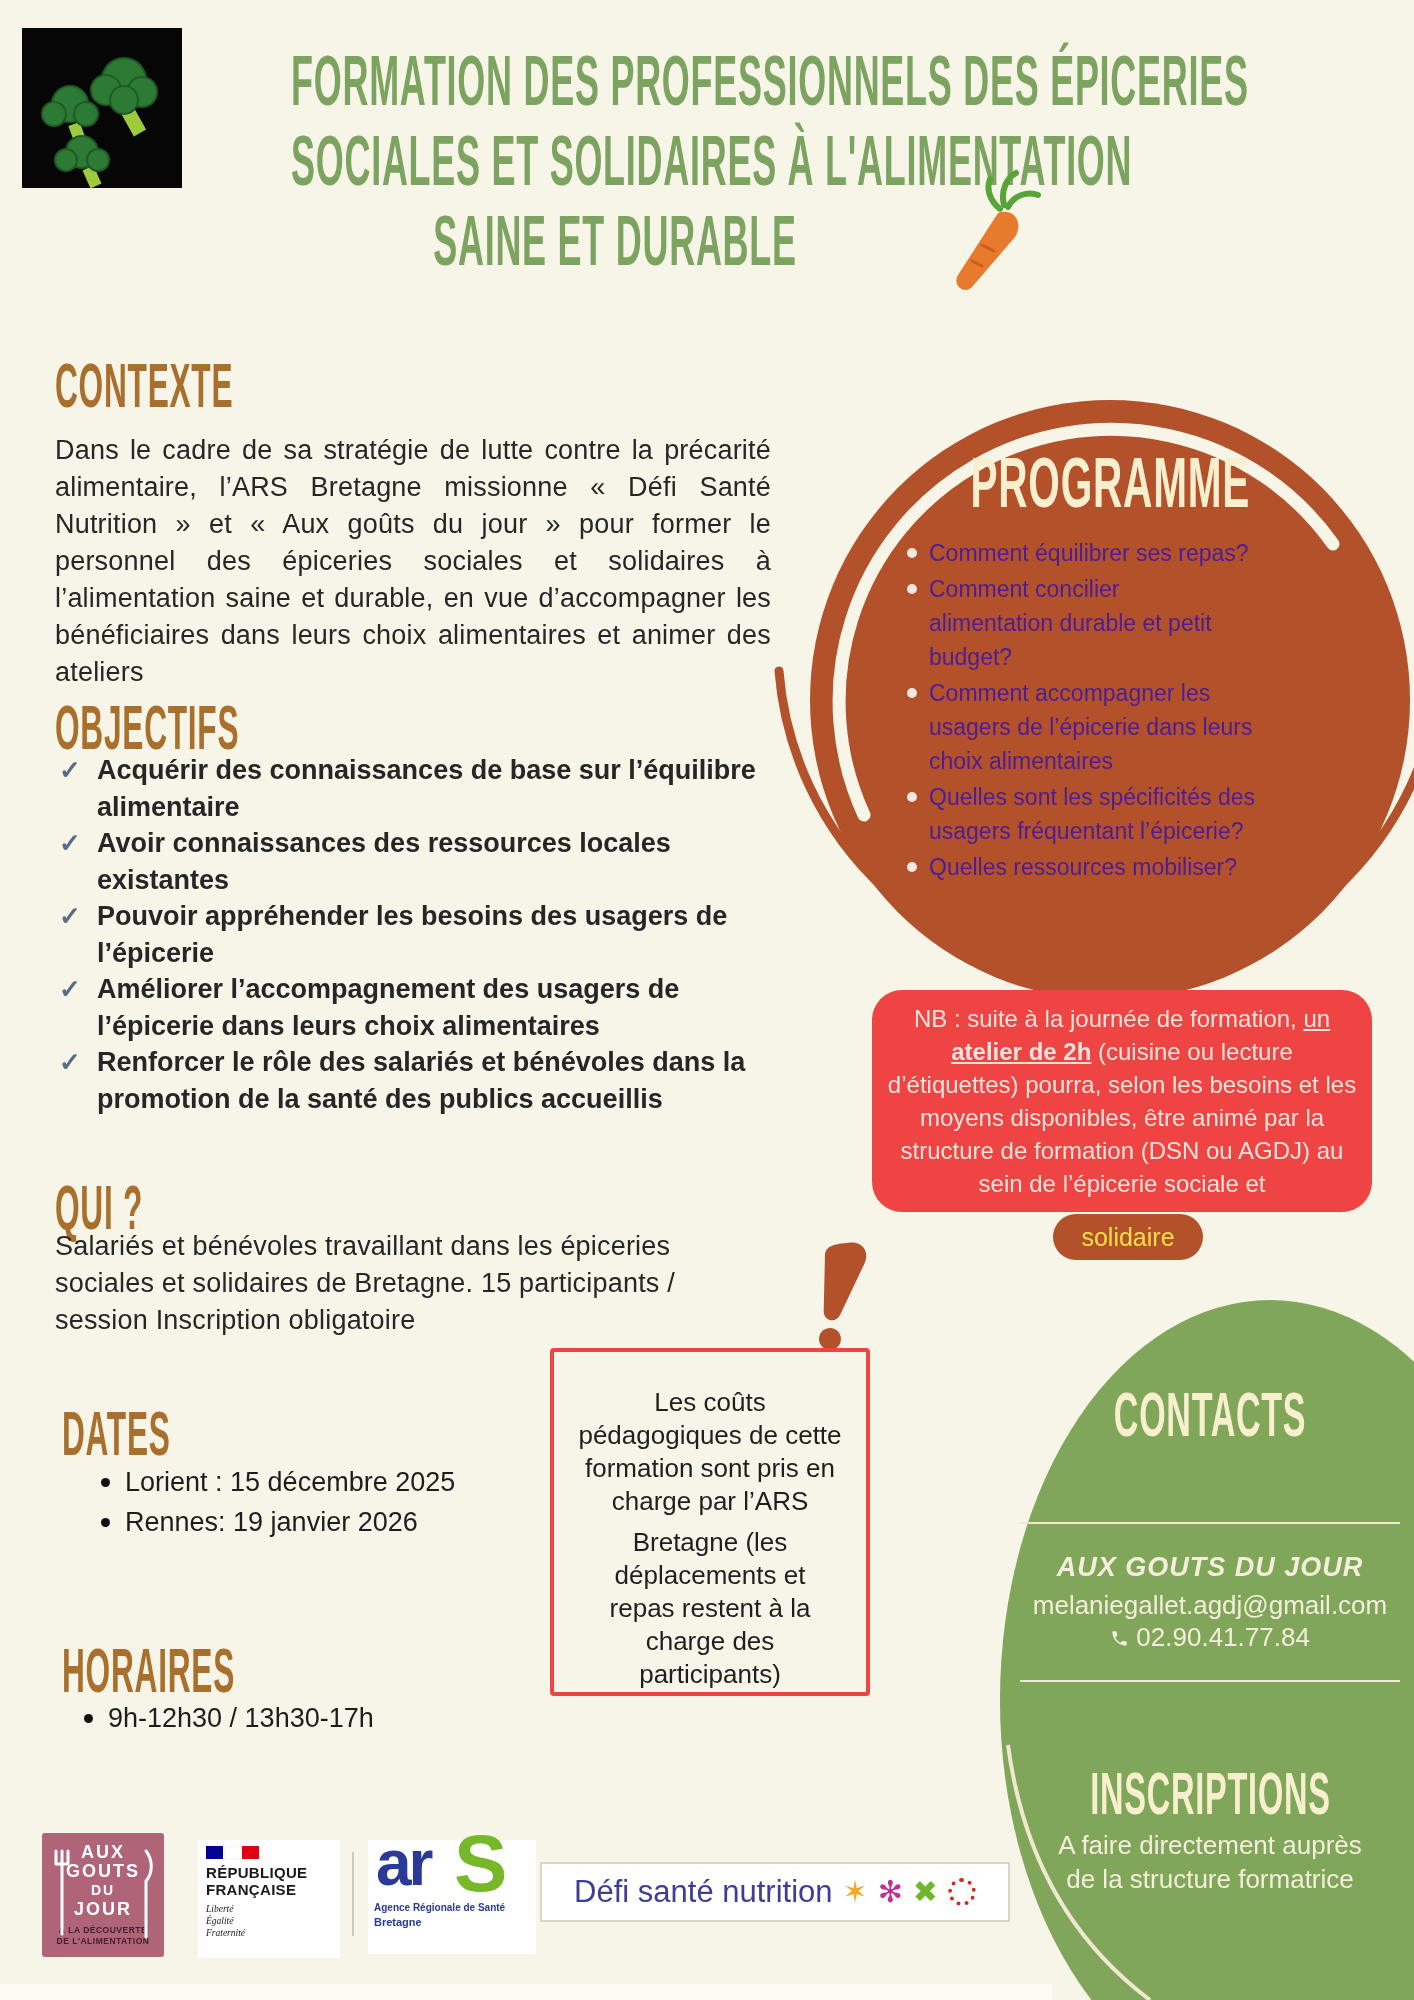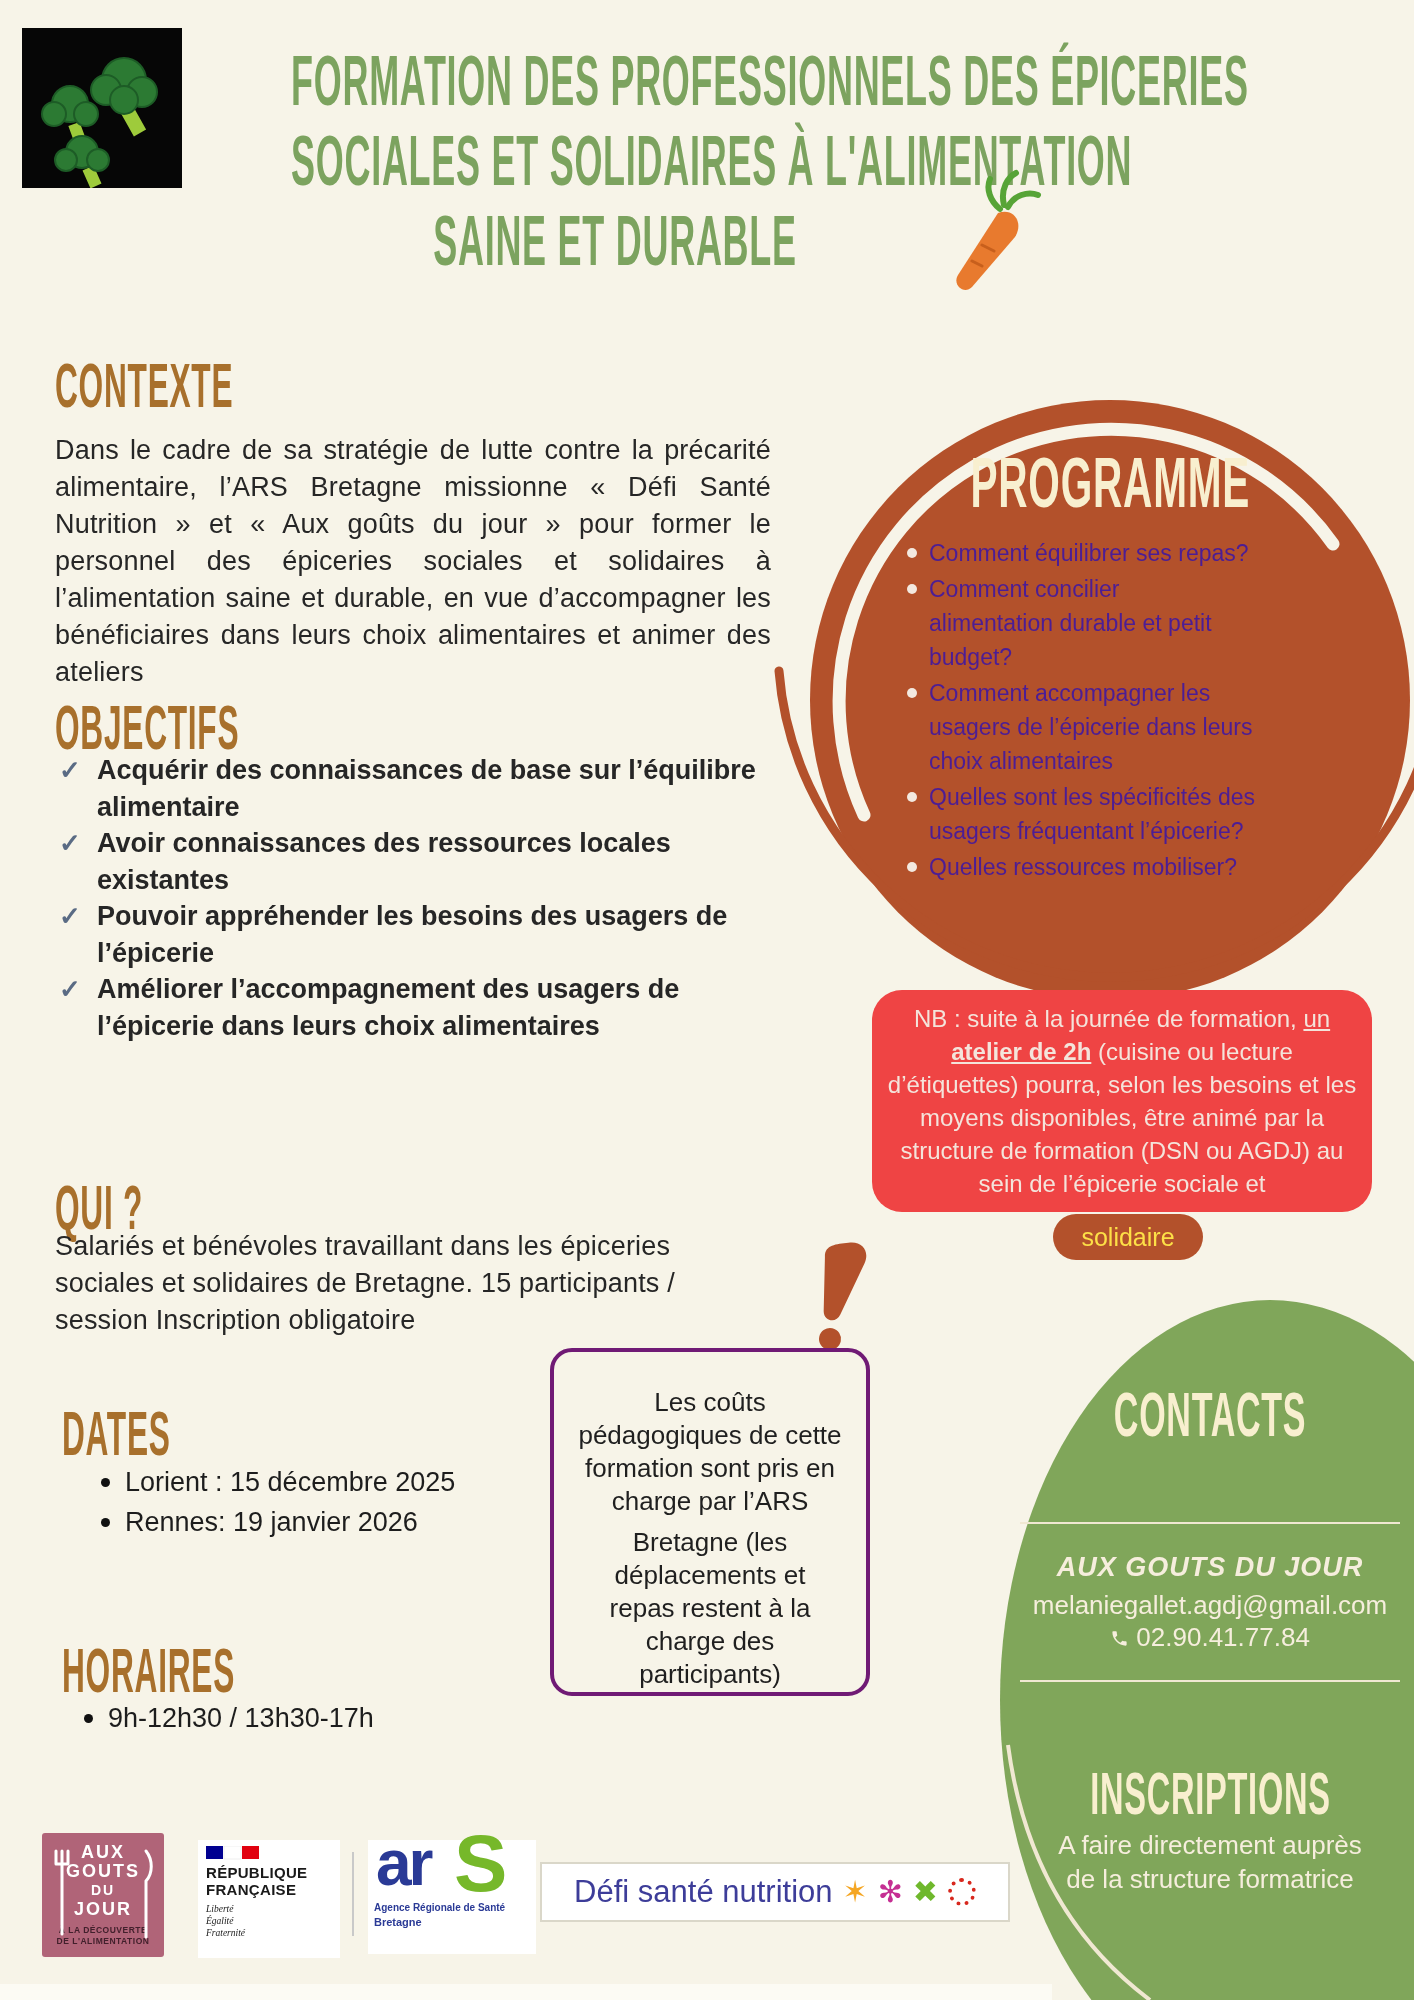--- a/index.html
+++ b/index.html
@@ -35,21 +35,21 @@
   .prog li{position:relative;padding-left:26px;font-size:23px;line-height:34px;color:#4c1d95;margin-bottom:2px;}
   .prog li::before{content:"";position:absolute;left:4px;top:12px;width:10px;height:10px;border-radius:50%;background:#f3e9e0;}
   
   .nb{left:872px;top:990px;width:500px;background:#ef4444;border-radius:30px;padding:12px;
       box-sizing:border-box;text-align:center;font-size:24px;line-height:33px;color:#f4e4db;}
   .nb .u{text-decoration:underline;}
   .nb .bu{font-weight:700;text-decoration:underline;}
   .nb-pill{left:1053px;top:1214px;width:150px;height:46px;background:#b3512b;border-radius:24px;
       color:#fde047;font-size:25px;line-height:46px;text-align:center;}
   
-  .cost{left:550px;top:1348px;width:320px;height:348px;border:4px solid #701a75;border-radius:22px;
+  .cost{left:550px;top:1348px;width:320px;height:348px;border:4px solid #ef4444;border-radius:4px;
       box-sizing:border-box;text-align:center;padding:34px 10px 0;font-size:26px;line-height:33px;color:#1f1f1f;}
   .cost p{margin:0 0 8px;}
   
   .blob{left:1000px;top:1300px;width:540px;height:800px;border-radius:50%;background:#80a65a;}
   .cream-text{color:#f6eedd;}
   .divider{height:2px;background:#f0e8d2;}
   
   .agdj{left:42px;top:1833px;width:122px;height:124px;background:#b06478;border-radius:3px;color:#fff;text-align:center;}
   .agdj-line{font-weight:700;letter-spacing:2px;line-height:19px;}
   .agdj-cap{font-size:8.5px;letter-spacing:0.5px;color:#42202c;font-weight:700;line-height:11px;}
@@ -119,20 +119,21 @@
 <div class="abs txt justify" style="left:55px;top:432px;width:716px;">Dans le cadre de sa stratégie de lutte contre la précarité alimentaire, l’ARS Bretagne missionne « Défi Santé Nutrition » et « Aux goûts du jour » pour former le personnel des épiceries sociales et solidaires à l’alimentation saine et durable, en vue d’accompagner les bénéficiaires dans leurs choix alimentaires et animer des ateliers</div>
 
 <div class="abs" style="left:55px;top:692px;">
   <span class="hd hd-brown">OBJECTIFS</span>
 </div>
 <ul class="abs checks" style="left:55px;top:752px;width:716px;">
   <li>Acquérir des connaissances de base sur l’équilibre alimentaire</li>
   <li>Avoir connaissances des ressources locales existantes</li>
   <li>Pouvoir appréhender les besoins des usagers de l’épicerie</li>
   <li>Améliorer l’accompagnement des usagers de l’épicerie dans leurs choix alimentaires</li>
+  <li>Renforcer le rôle des salariés et bénévoles dans la promotion de la santé des publics accueillis</li>
 </ul>
 
 <div class="abs" style="left:55px;top:1172px;">
   <span class="hd hd-brown">QUI ?</span>
 </div>
 <div class="abs txt prel" style="left:55px;top:1228px;width:740px;">Salariés et bénévoles travaillant dans les épiceries
 sociales et solidaires de Bretagne. 15 participants /
 session Inscription obligatoire</div>
 
 <div class="abs" style="left:62px;top:1398px;">

